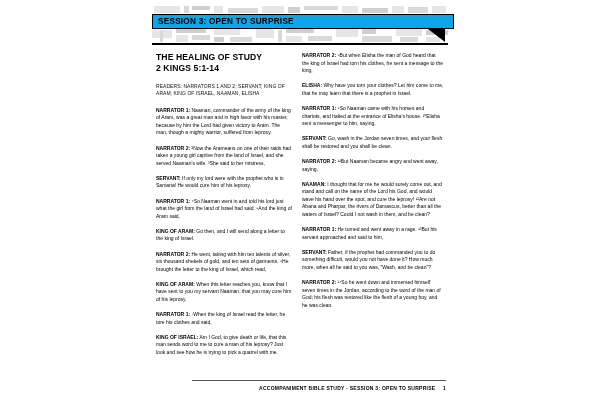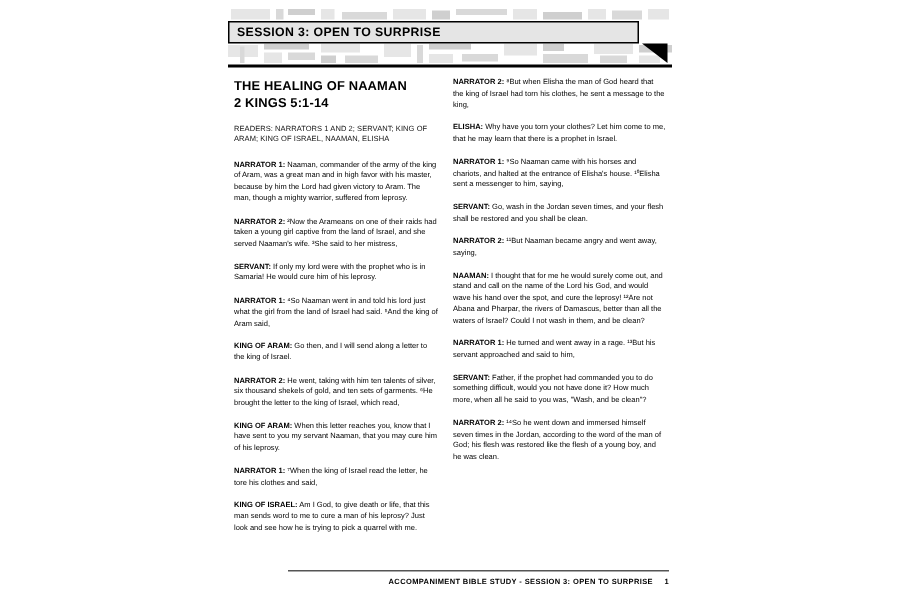--- a/index.html
+++ b/index.html
@@ -40,24 +40,24 @@
   .pbar {
     position: absolute;
     background: #d9d9d9;
   }
   .pbar.lt { background: #e6e6e6; }
   .pbar.dk { background: #cfcfcf; }
   #session-box {
     position: absolute;
     left: 152px;
     top: 14px;
-    width: 274px;
+    width: 302px;
     height: 15px;
     border: 1px solid #000000;
-    background: #e5e5e5;
+    background: #0ea5e9;
     box-sizing: border-box;
     z-index: 5;
     text-align: right;
   }
   #session-label {
     position: absolute;
     left: 5px;
     top: 2px;
     font-size: 8.2px;
     font-weight: bold;
@@ -192,21 +192,21 @@
   </div>
 
   <div id="session-box">
     <span id="session-label">SESSION 3: OPEN TO SURPRISE</span>
   </div>
   <div id="corner-triangle"></div>
   <div id="header-rule"></div>
 
   <div id="col-left">
     <div class="doc-title">
-      <span>THE HEALING OF NAAMAN</span><br>
+      <span>THE HEALING OF STUDY</span><br>
       <span>2 KINGS 5:1-14</span>
     </div>
     <p class="readers">READERS: NARRATORS 1 AND 2; SERVANT; KING OF ARAM; KING OF ISRAEL, NAAMAN, ELISHA</p>
     <div id="left-paras">
         <p class="para"><span class="spk">NARRATOR 1:</span><span> Naaman, commander of the army of the king of Aram, was a great man and in high favor with his master, because by him the Lord had given victory to Aram. The man, though a mighty warrior, suffered from leprosy.</span></p>
         <p class="para"><span class="spk">NARRATOR 2:</span><span> ²Now the Arameans on one of their raids had taken a young girl captive from the land of Israel, and she served Naaman's wife. ³She said to her mistress,</span></p>
         <p class="para"><span class="spk">SERVANT:</span><span> If only my lord were with the prophet who is in Samaria! He would cure him of his leprosy.</span></p>
         <p class="para"><span class="spk">NARRATOR 1:</span><span> ⁴So Naaman went in and told his lord just what the girl from the land of Israel had said. ⁵And the king of Aram said,</span></p>
         <p class="para"><span class="spk">KING OF ARAM:</span><span> Go then, and I will send along a letter to the king of Israel.</span></p>
         <p class="para"><span class="spk">NARRATOR 2:</span><span> He went, taking with him ten talents of silver, six thousand shekels of gold, and ten sets of garments. ⁶He brought the letter to the king of Israel, which read,</span></p>

